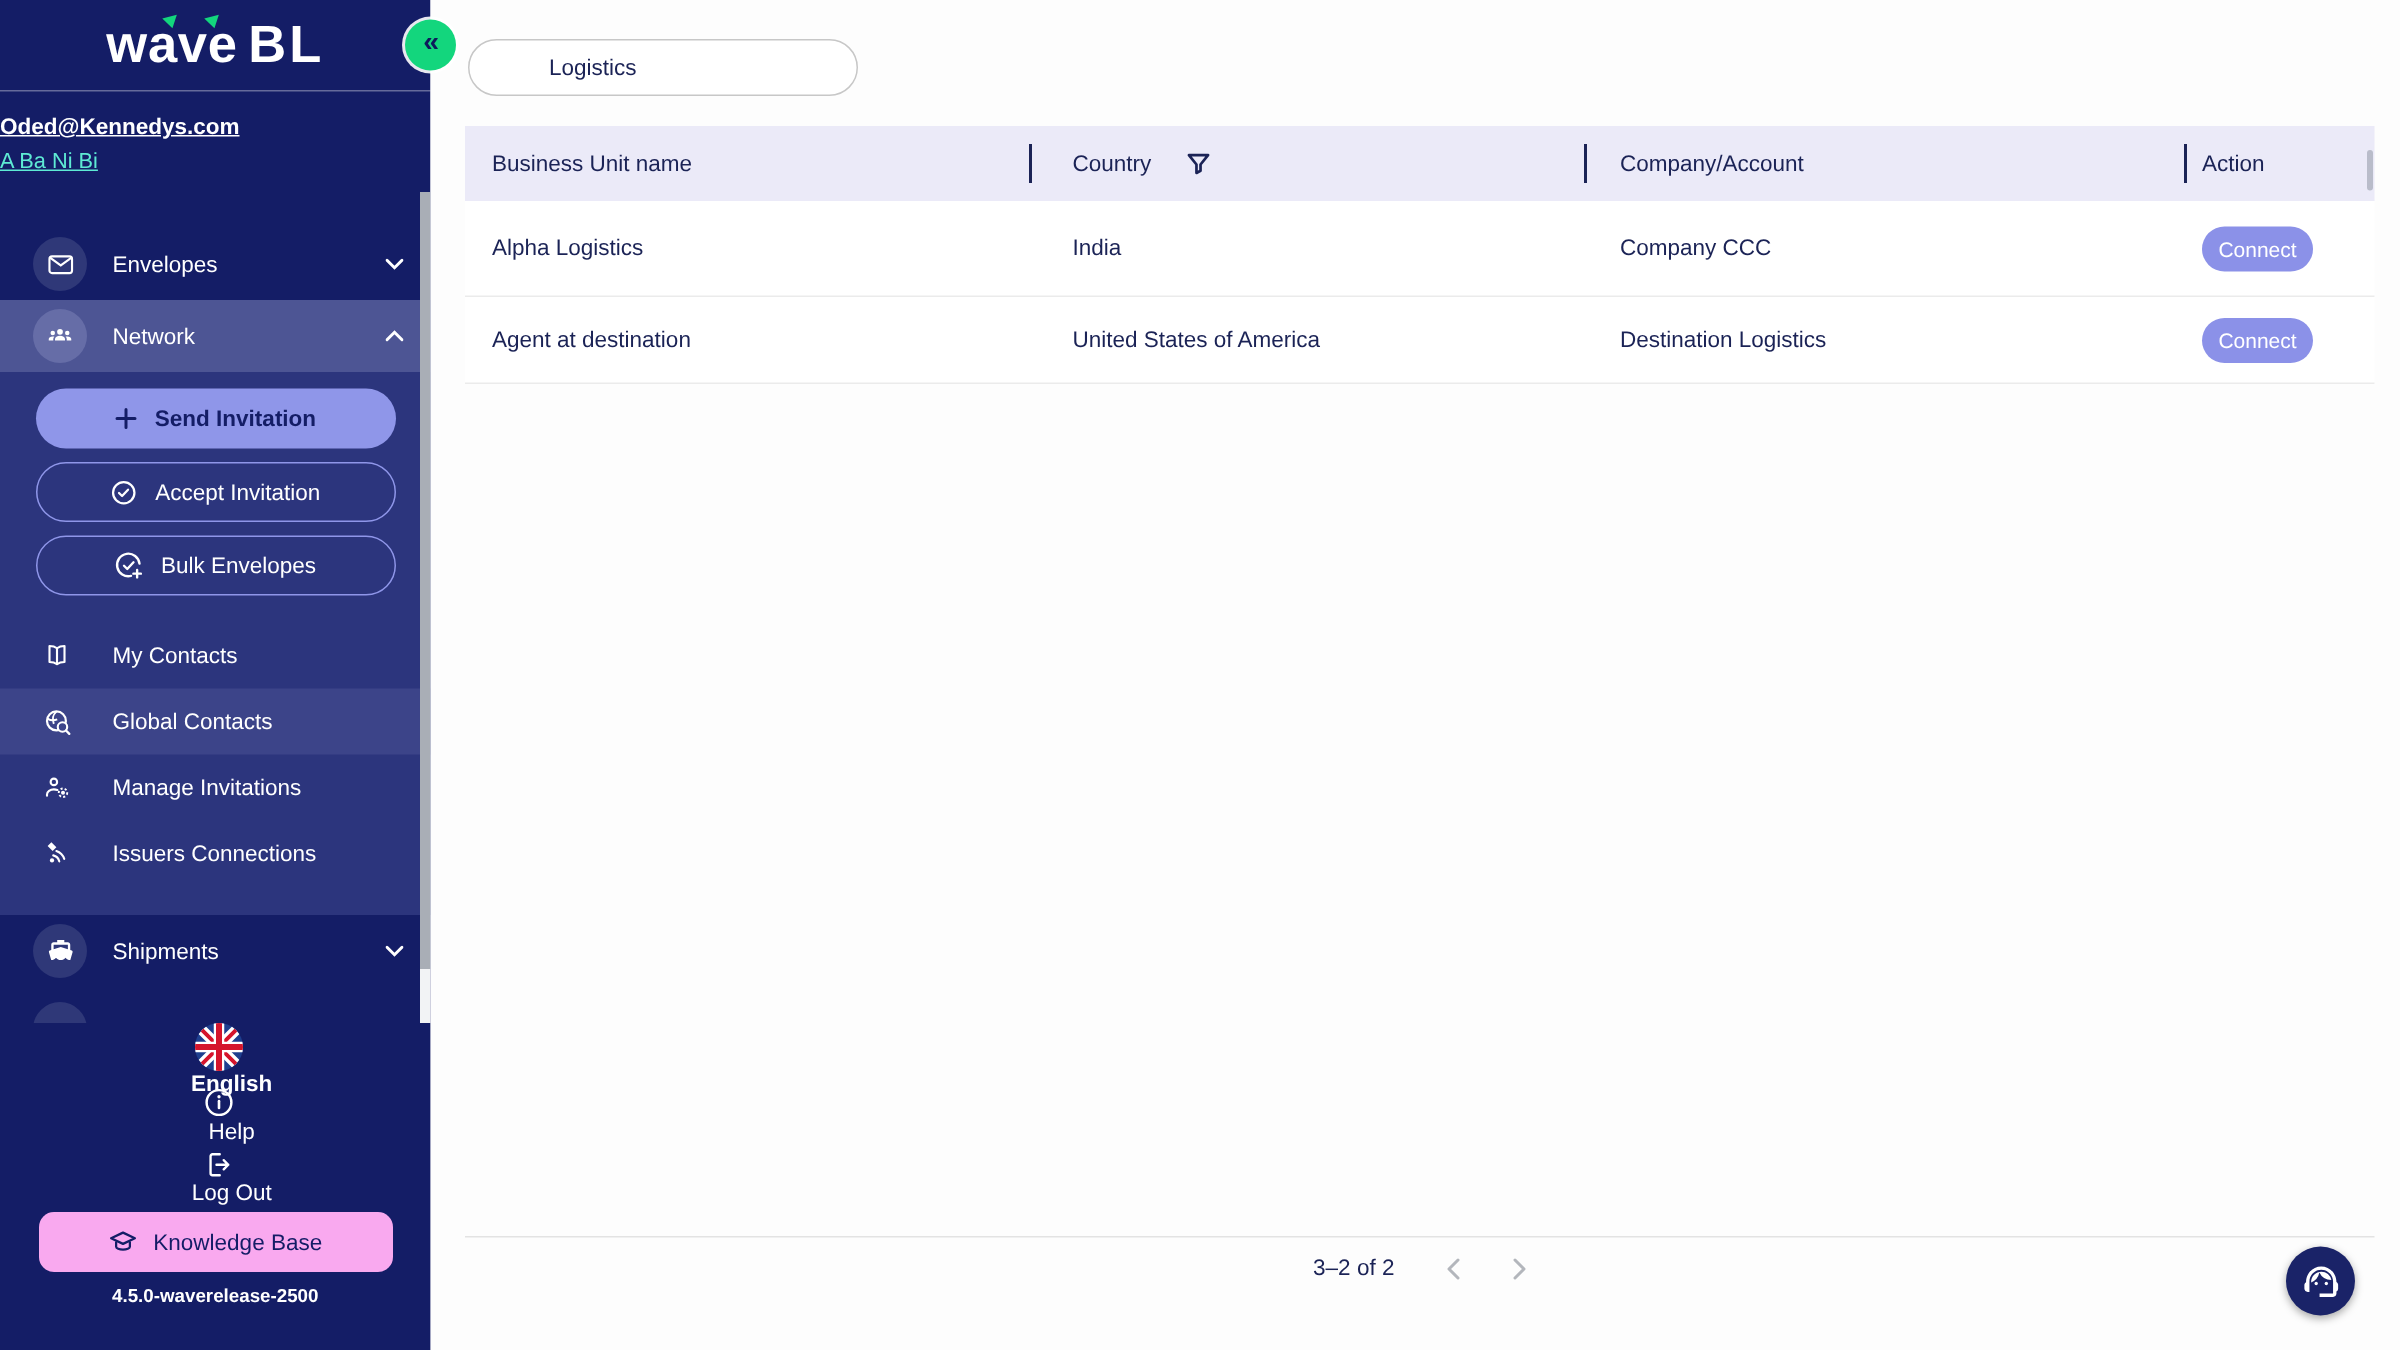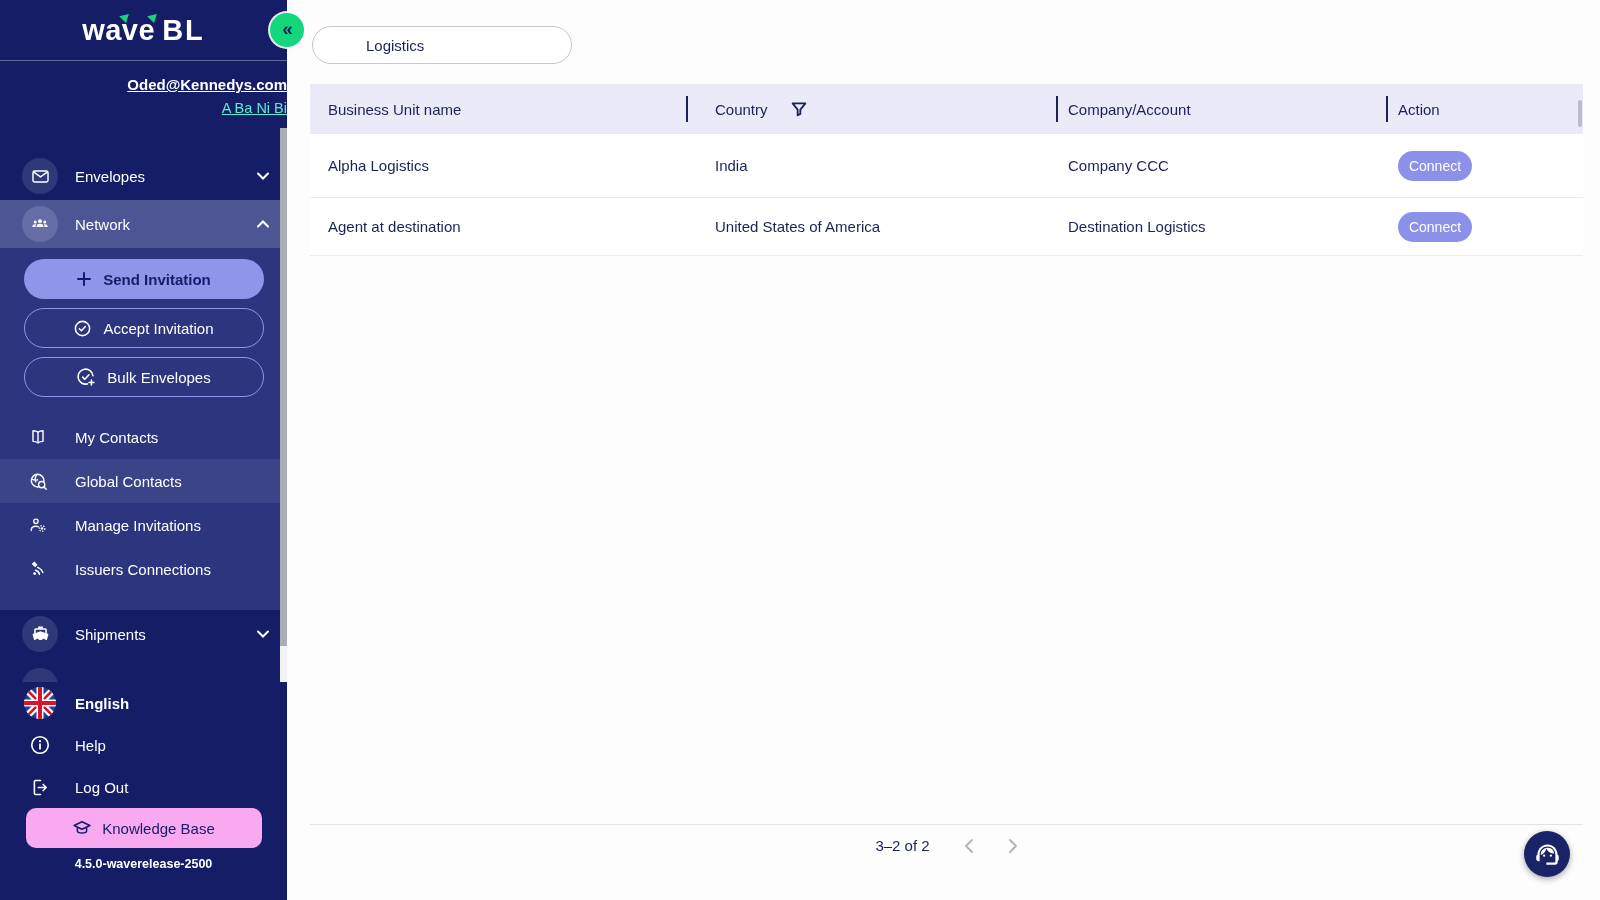--- a/index.html
+++ b/index.html
@@ -3,27 +3,27 @@
 <meta charset="utf-8">
 <style>
   * { margin:0; padding:0; box-sizing:border-box; }
   html,body { width:1600px; height:900px; overflow:hidden; }
   body { font-family:"Liberation Sans", sans-serif; background:#fdfdfd; }
   .app { position:relative; display:flex; width:1600px; height:900px; }
 
   
   .sidebar { width:287px; flex-shrink:0; background:#141d66; color:#fff; display:flex; flex-direction:column; position:relative; }
   .logo-row { height:61px; display:flex; align-items:center; justify-content:center; border-bottom:1px solid rgba(255,255,255,.35); }
-  .logo { position:relative; font-size:29px; font-weight:800; letter-spacing:.5px; color:#fff; }
+  .logo { position:relative; font-size:35px; font-weight:800; letter-spacing:.5px; color:#fff; }
   .logo .bl { margin-left:7px; letter-spacing:2px; }
   .logo .accent { position:absolute; top:1px; width:0; height:0; border-left:5px solid transparent; border-right:5px solid transparent; border-top:8px solid #13d67d; }
   .logo .accent.a1 { left:38px; transform:rotate(-14deg); }
   .logo .accent.a2 { left:66px; transform:rotate(-14deg); }
 
-  .user-block { height:67px; text-align:right; padding-top:15px; }
+  .user-block { height:67px; text-align:left; padding-top:15px; }
   .user-email { display:block; font-size:15px; font-weight:700; text-decoration:underline; color:#fff; margin-bottom:7px; }
   .user-account { display:block; font-size:14.5px; text-decoration:underline; color:#5eead4; }
 
   .nav-scroll { position:relative; height:554px; overflow:hidden; }
   .sb-track { position:absolute; right:0; top:0; width:7px; height:554px; background:#f2f3f5; z-index:6; }
   .sb-thumb { position:absolute; right:0; top:0; width:7px; height:518px; background:#a9aeb6; }
 
   .nav-item { height:48px; display:flex; align-items:center; padding:0 18px 0 22px; font-size:15px; cursor:pointer; }
   .nav-item .icon-circle { width:36px; height:36px; border-radius:50%; background:#2f3878; display:flex; align-items:center; justify-content:center; margin-right:17px; flex-shrink:0; }
   .nav-item .lbl { flex:1; }
@@ -36,40 +36,40 @@
   .pill-btn.filled { background:#8f96e9; color:#141d66; font-weight:700; }
   .pill-btn.outline { border:1px solid #8f96e9; color:#fff; background:transparent; }
   .sub-links { margin-top:18px; }
   .sub-link { height:44px; display:flex; align-items:center; padding-left:26px; font-size:15px; cursor:pointer; }
   .sub-link .sicon { width:24px; display:flex; justify-content:center; margin-right:25px; flex-shrink:0; }
   .sub-link.active { background:#3c4489; }
 
   .partial-item { margin:10px 0 0 22px; width:36px; height:36px; border-radius:50%; background:#2f3878; }
 
   .sidebar-bottom { height:218px; background:#141d66; }
-  .b-row { height:42px; display:flex; align-items:center; padding-left:22px; font-size:15px; cursor:pointer; }
+  .b-row { height:42px; display:flex; align-items:center; padding-left:22px; font-size:15px; cursor:pointer;flex-direction:column; }
   .b-row .bicon { width:36px; display:flex; justify-content:center; align-items:center; margin-right:17px; flex-shrink:0; }
   .b-row.lang .lbl { font-weight:700; }
   .kb-btn { width:236px; height:40px; margin:0 auto; background:#f9a9ef; border-radius:10px; color:#141d66; font-size:15px; display:flex; align-items:center; justify-content:center; gap:10px; cursor:pointer; }
   .version { text-align:center; font-size:12.5px; font-weight:700; margin-top:9px; color:#fff; }
 
   .collapse-btn { position:absolute; left:270px; top:13px; width:34px; height:34px; border-radius:50%; background:#13d67d; color:#0e1a5b; display:flex; align-items:center; justify-content:center; font-size:19px; font-weight:700; z-index:20; cursor:pointer; box-shadow:0 0 0 2px rgba(255,255,255,.9); }
   .collapse-btn span { margin-top:-3px; letter-spacing:-1px; }
 
   
   .main { flex:1; position:relative; background:#fdfdfd; }
   .search-bar { position:absolute; left:25px; top:26px; width:260px; height:38px; background:#fff; border:1px solid #c7c7c7; border-radius:19px; display:flex; align-items:center; padding:0 14px 0 15px;gap:29px; }
   .search-bar input { flex:1; border:none; outline:none; font-family:"Liberation Sans",sans-serif; font-size:15px; color:#1b2356; margin-left:9px; background:transparent; }
 
   .table { position:absolute; left:23px; top:84px; right:17px; }
   .thead { height:50px; background:#ebeaf8; display:flex; align-items:center; position:relative; }
   .th { font-size:15px; color:#1b2356; display:flex; align-items:center; height:100%; position:relative; }
   .c1 { width:376px; padding-left:18px; }
   .c2 { width:370px; padding-left:29px; }
-  .c3 { width:330px; padding-left:12px; }
+  .c3 { width:400px; padding-left:24px; }
   .c4 { flex:1; padding-left:12px; }
   .th.sep::before { content:""; position:absolute; left:0; top:12px; width:1.5px; height:26px; background:#1b2356; }
   .funnel { margin-left:22px; display:flex; cursor:pointer; }
   .header-thumb { position:absolute; right:1px; top:16px; width:4px; height:27px; background:#b9bcca; border-radius:2px; }
 
   .trow { display:flex; align-items:center; border-bottom:1px solid #ebebeb; font-size:15px; color:#1b2356; background:#fff; }
   .trow.r1 { height:64px; }
   .trow.r2 { height:58px; }
   .connect-btn { width:74px; height:30px; border:none; border-radius:15px; background:#8b91e8; color:#fff; font-size:14px; font-family:"Liberation Sans",sans-serif; cursor:pointer; }
 

